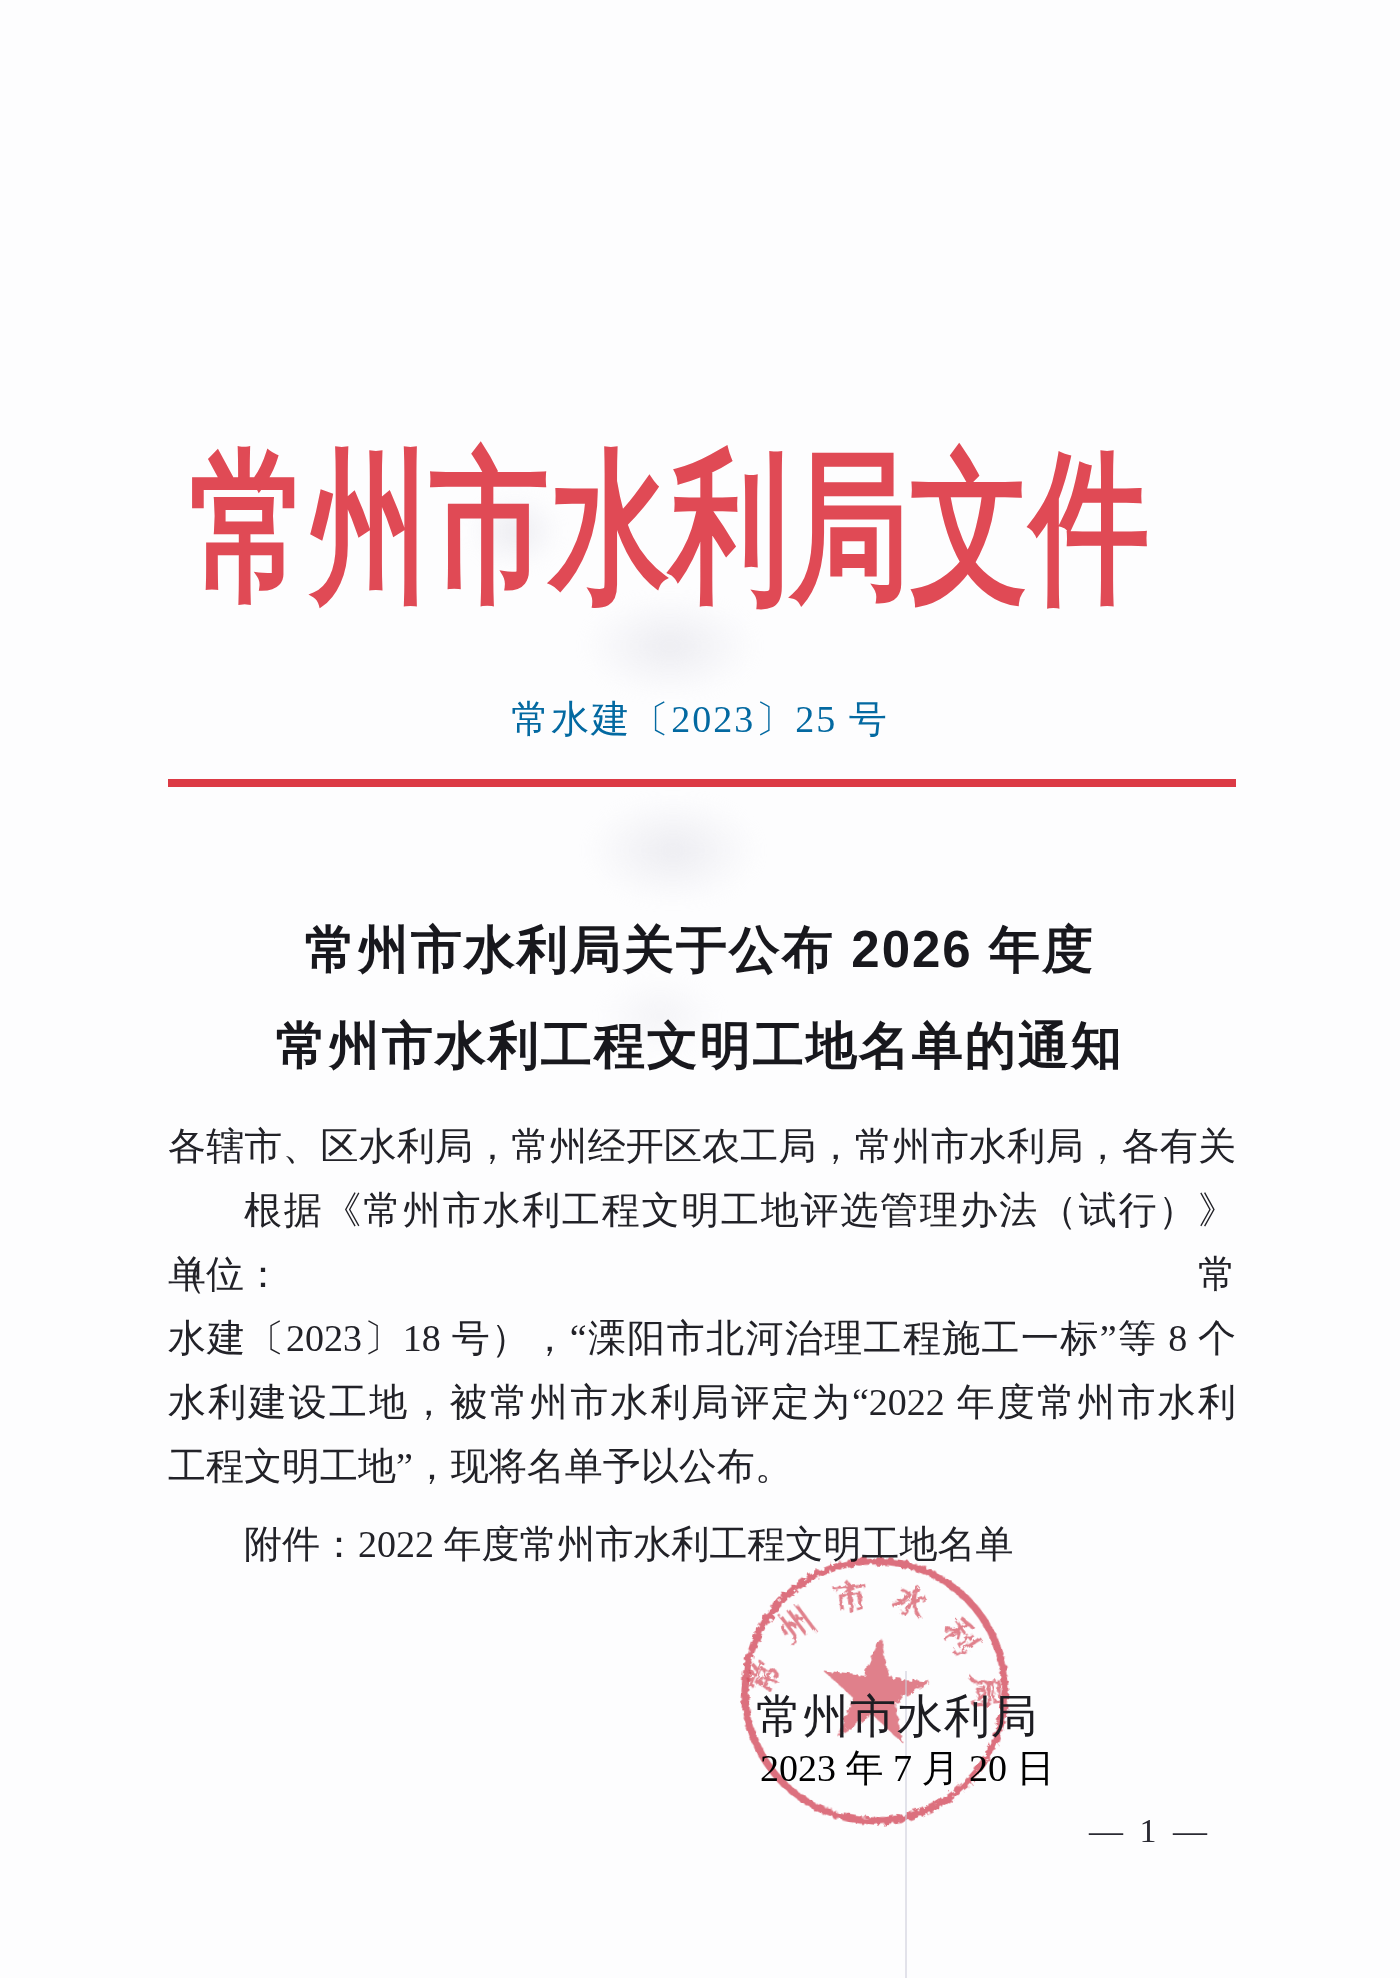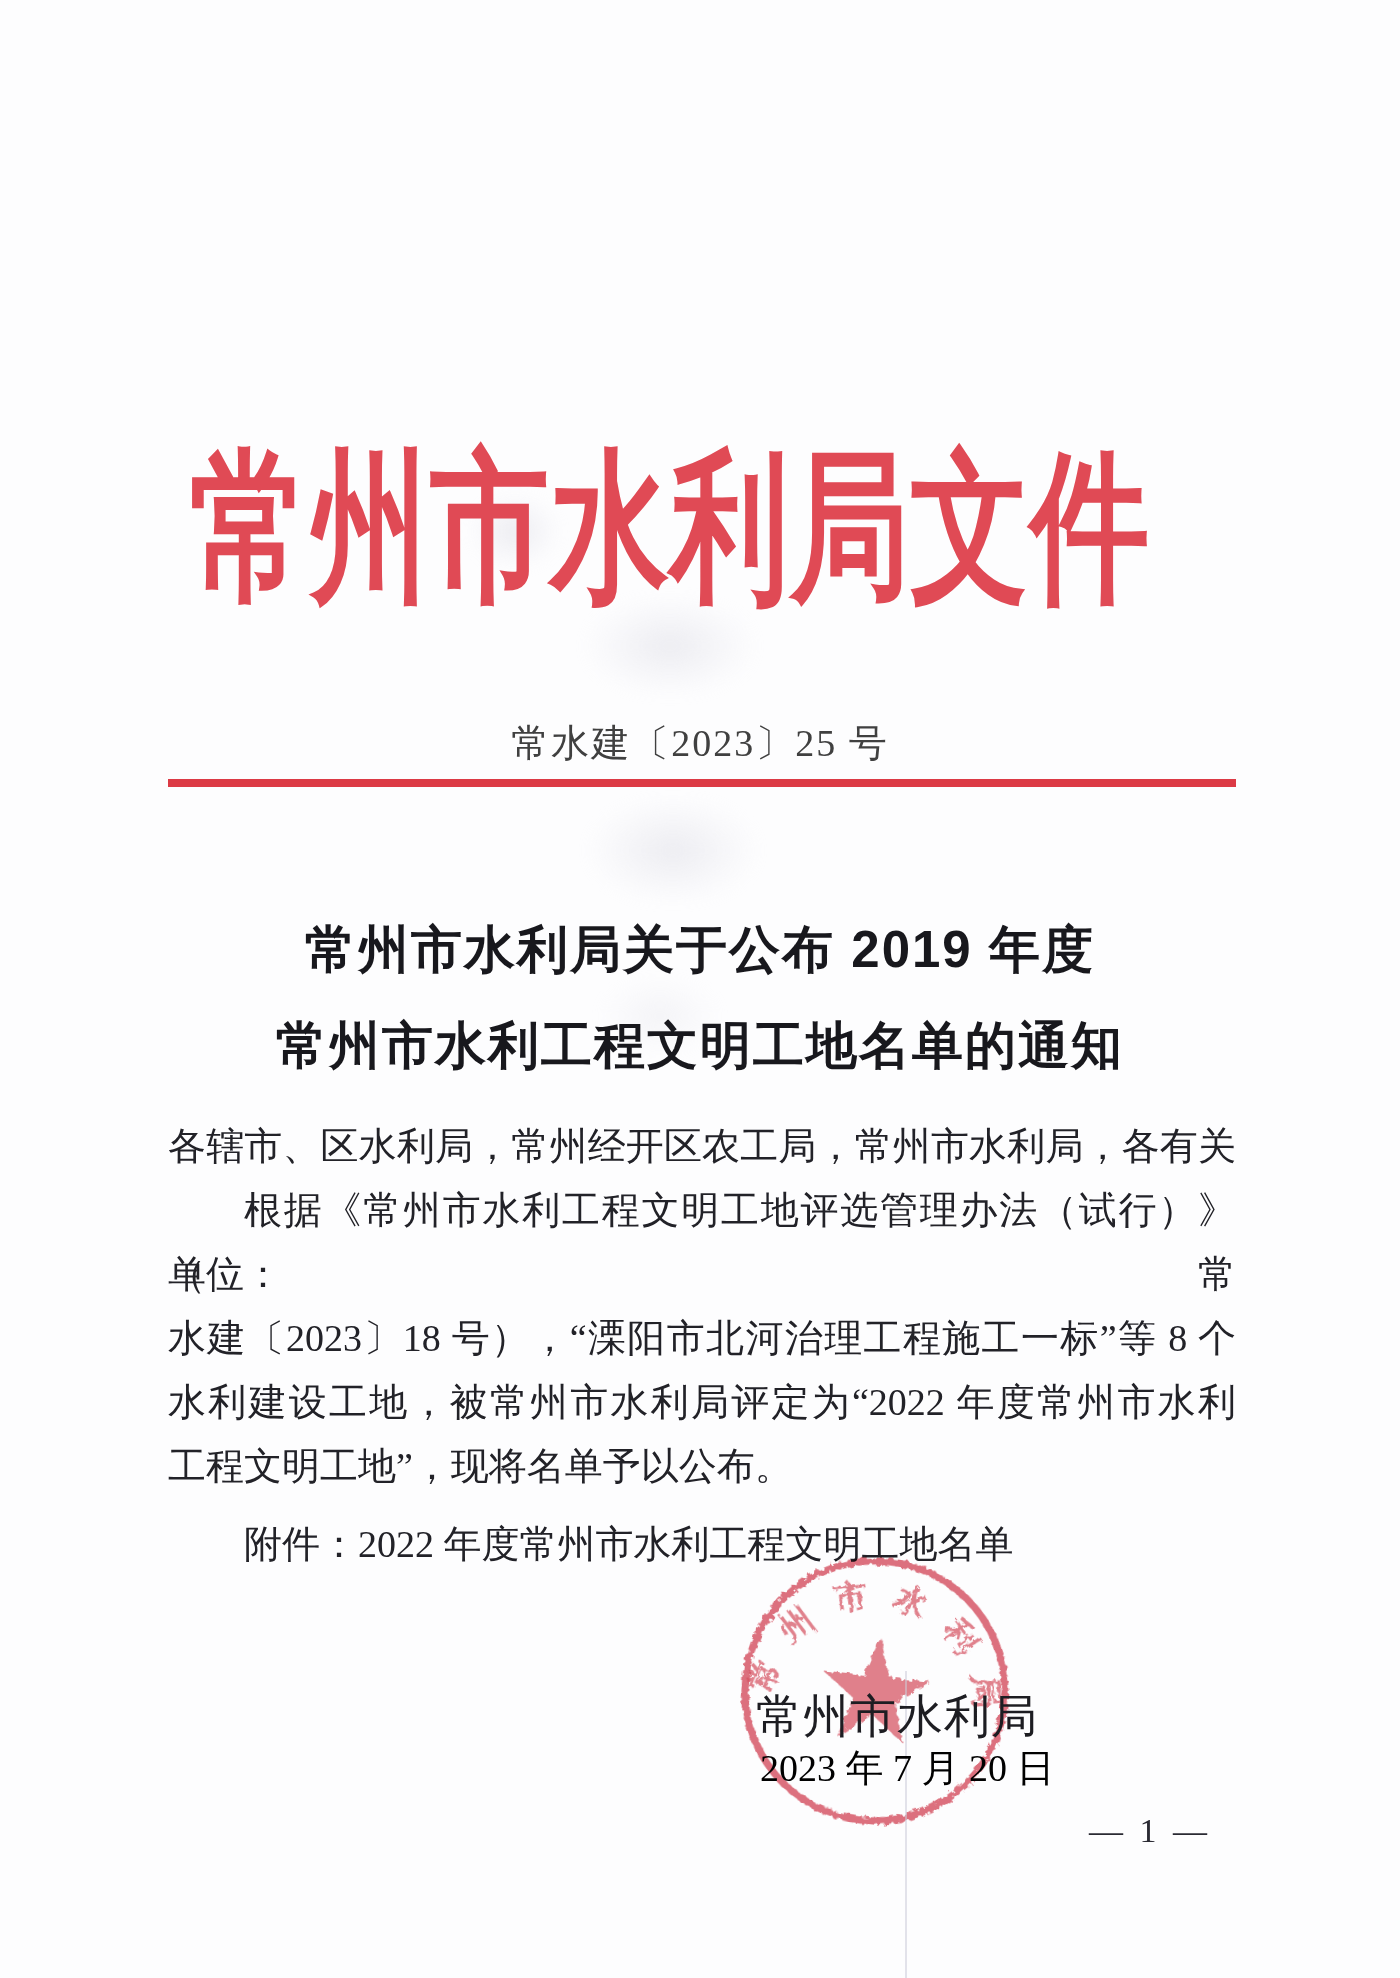--- a/index.html
+++ b/index.html
@@ -44,25 +44,25 @@
     letter-spacing: 1px;
     color: #e04a55;
     transform: scaleY(1.38);
     transform-origin: center top;
     white-space: nowrap;
   }
 
   
   .doc-number {
     position: absolute;
-    top: 672px; left: 0; right: 0;
+    top: 648px; left: 0; right: 0;
     text-align: center;
     font-size: 38px;
     letter-spacing: 2px;
-    color: #404040;
+    color: #0369a1;
   }
   .red-rule {
     position: absolute;
     top: 733px; left: 168px;
     width: 1068px; height: 8px;
     background: #dc3a45;
   }
 
   
   .doc-title {
@@ -149,21 +149,21 @@
 
   <div class="masthead">
     <span class="masthead-text">常州市水利局文件</span>
   </div>
 
   <div class="doc-number">常水建〔2023〕25 号</div>
 
   <div class="red-rule"></div>
 
   <div class="doc-title">
-    <div>常州市水利局关于公布 2019 年度</div>
+    <div>常州市水利局关于公布 2026 年度</div>
     <div>常州市水利工程文明工地名单的通知</div>
   </div>
 
   <div class="doc-body">
     <div class="line just">各辖市、区水利局，常州经开区农工局，常州市水利局，各有关</div>
     <div class="line just indent">根据《常州市水利工程文明工地评选管理办法（试行）》（常</div>
     <div class="line">单位：</div>
     <div class="line just">水建〔2023〕18 号），“溧阳市北河治理工程施工一标”等 8 个</div>
     <div class="line just">水利建设工地，被常州市水利局评定为“2022 年度常州市水利</div>
     <div class="line">工程文明工地”，现将名单予以公布。</div>

